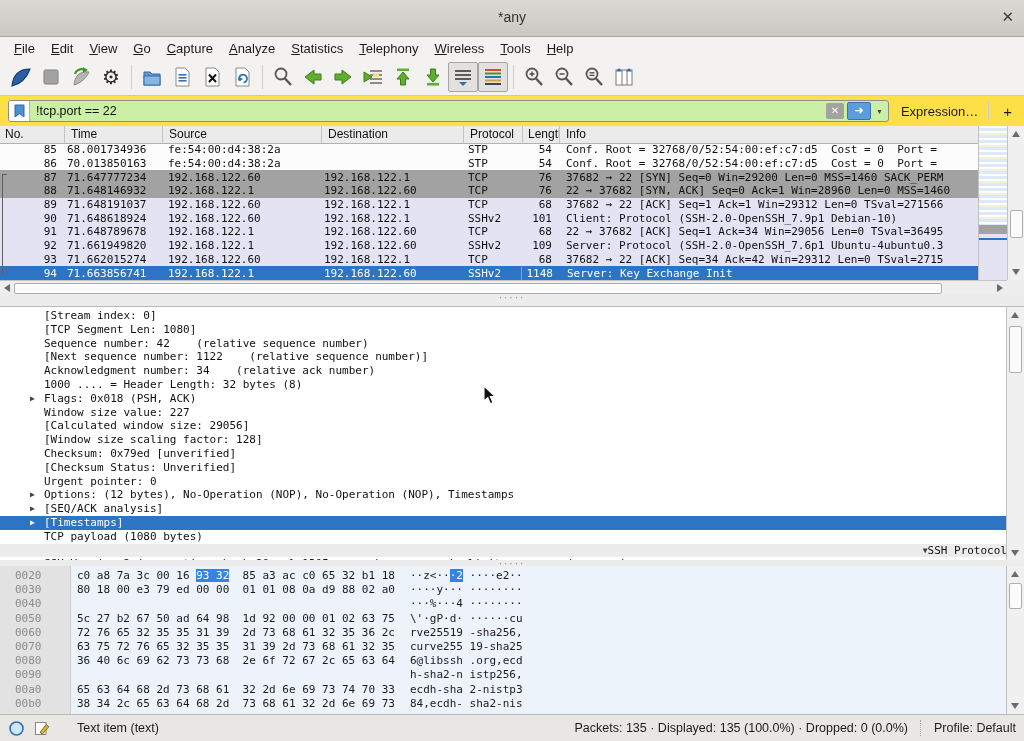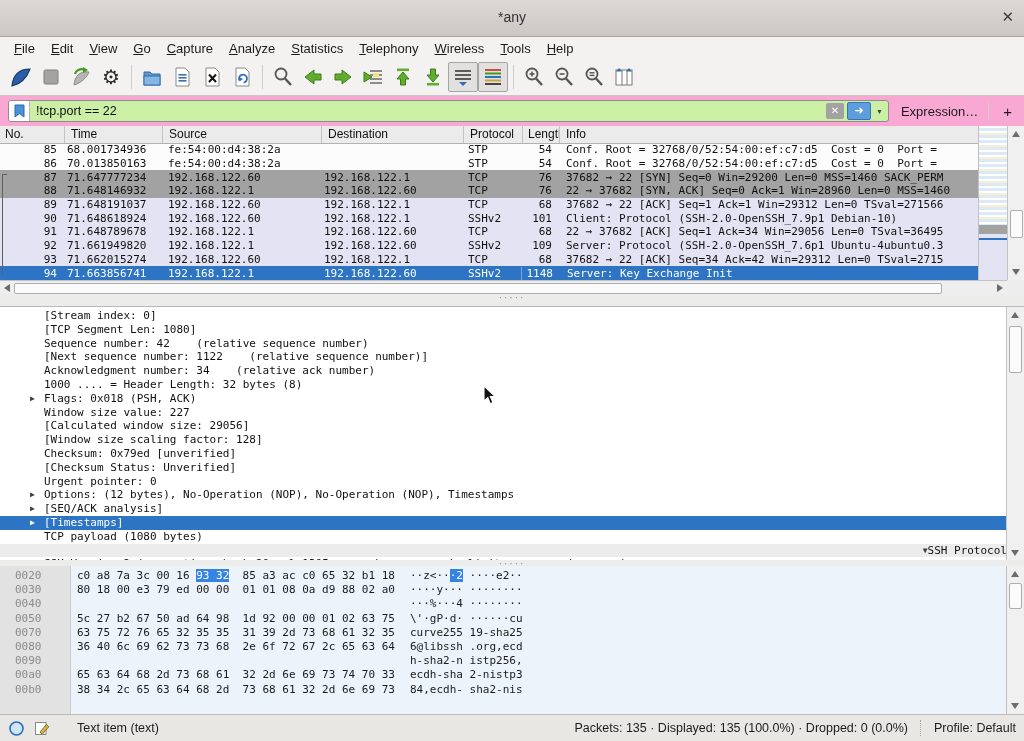--- a/index.html
+++ b/index.html
@@ -12,21 +12,21 @@
   .menubar{position:absolute;top:37px;left:0;right:0;height:22px;background:#f3f2f1;display:flex;align-items:center;padding-left:6px;font-size:13px;color:#1c1c1c;}
   .mi{display:inline-block;padding:2px 8px;}
   .mi::first-letter{text-decoration:underline;}
   
   .toolbar{position:absolute;top:59px;left:0;right:0;height:36px;background:#f3f2f1;border-bottom:1px solid #c9c6c3;display:flex;align-items:center;padding-left:6px;}
   .tb{width:30px;height:30px;display:flex;align-items:center;justify-content:center;}
   .tb.pressed{border:1px solid #a5a5a5;background:#e3e1df;border-radius:2px;width:28px;height:28px;}
   .tbsep{width:1px;height:24px;background:#cfcdca;margin:0 5px;}
   .gear{font-size:20px;color:#2e2e2e;line-height:20px;}
   
-  .filterbar{position:absolute;top:96px;left:0;right:0;height:30px;background:#f9a8d4;border-bottom:1px solid #c2c0bd;display:flex;align-items:center;padding:0 8px;}
+  .filterbar{position:absolute;top:96px;left:0;right:0;height:30px;background:#fde047;border-bottom:1px solid #c2c0bd;display:flex;align-items:center;padding:0 8px;}
   .filter-box{flex:1;height:20px;background:#cbf0a5;border:1px solid #8d8d8d;border-radius:3px;display:flex;align-items:center;margin-right:12px;overflow:hidden;}
   .bookmark{width:20px;height:20px;background:#fff;border-right:1px solid #b5b5b5;display:flex;align-items:center;justify-content:center;}
   .filter-text{flex:1;font-size:12.5px;color:#111;padding-left:6px;white-space:pre;}
   .clear-btn{width:18px;height:16px;background:#a2a2a2;color:#fff;border-radius:2px;font-size:10px;line-height:16px;text-align:center;margin-right:3px;}
   .apply-btn{width:22px;height:16px;background:#5c9edd;border:1px solid #3a74ad;border-radius:2px;color:#fff;font-size:11px;line-height:15px;text-align:center;}
   .caret{font-size:7px;color:#444;padding:0 5px;}
   .expr{font-size:13px;color:#1c1c1c;}
   .fsep{width:1px;height:18px;background:#cfcdca;margin:0 10px;}
   .addf{font-size:15px;color:#1c1c1c;padding:0 4px;}
   
@@ -366,20 +366,21 @@
 
   <div class="splitter sp2"></div>
 
   <div class="hexpane">
     <div class="off-strip"></div>
     <div class="hxrows">
       <div class="hx"><span class="hx-off">0020</span><span class="hx-hex"><span>c0 a8 7a 3c 00 16 </span><span class="hl">93 32</span><span>  85 a3 ac c0 65 32 b1 18</span></span><span class="hx-ascii"><span>··z&lt;··</span><span class="hl">·2</span><span> ····e2··</span></span></div>
       <div class="hx"><span class="hx-off">0030</span><span class="hx-hex">80 18 00 e3 79 ed 00 00  01 01 08 0a d9 88 02 a0</span><span class="hx-ascii">····y··· ········</span></div>
       <div class="hx"><span class="hx-off">0040</span><span class="hx-ascii">···%···4 ········</span></div>
       <div class="hx"><span class="hx-off">0050</span><span class="hx-hex">5c 27 b2 67 50 ad 64 98  1d 92 00 00 01 02 63 75</span><span class="hx-ascii">\'·gP·d· ······cu</span></div>
+      <div class="hx"><span class="hx-off">0060</span><span class="hx-hex">72 76 65 32 35 35 31 39  2d 73 68 61 32 35 36 2c</span><span class="hx-ascii">rve25519 -sha256,</span></div>
       <div class="hx"><span class="hx-off">0070</span><span class="hx-hex">63 75 72 76 65 32 35 35  31 39 2d 73 68 61 32 35</span><span class="hx-ascii">curve255 19-sha25</span></div>
       <div class="hx"><span class="hx-off">0080</span><span class="hx-hex">36 40 6c 69 62 73 73 68  2e 6f 72 67 2c 65 63 64</span><span class="hx-ascii">6@libssh .org,ecd</span></div>
       <div class="hx"><span class="hx-off">0090</span><span class="hx-ascii">h-sha2-n istp256,</span></div>
       <div class="hx"><span class="hx-off">00a0</span><span class="hx-hex">65 63 64 68 2d 73 68 61  32 2d 6e 69 73 74 70 33</span><span class="hx-ascii">ecdh-sha 2-nistp3</span></div>
       <div class="hx"><span class="hx-off">00b0</span><span class="hx-hex">38 34 2c 65 63 64 68 2d  73 68 61 32 2d 6e 69 73</span><span class="hx-ascii">84,ecdh- sha2-nis</span></div>
     </div>
     <div class="sb vs-hex">
       <div class="arr-up"></div>
       <div class="thumb" style="top:17px;height:24px;"></div>
       <div class="arr-down"></div>

